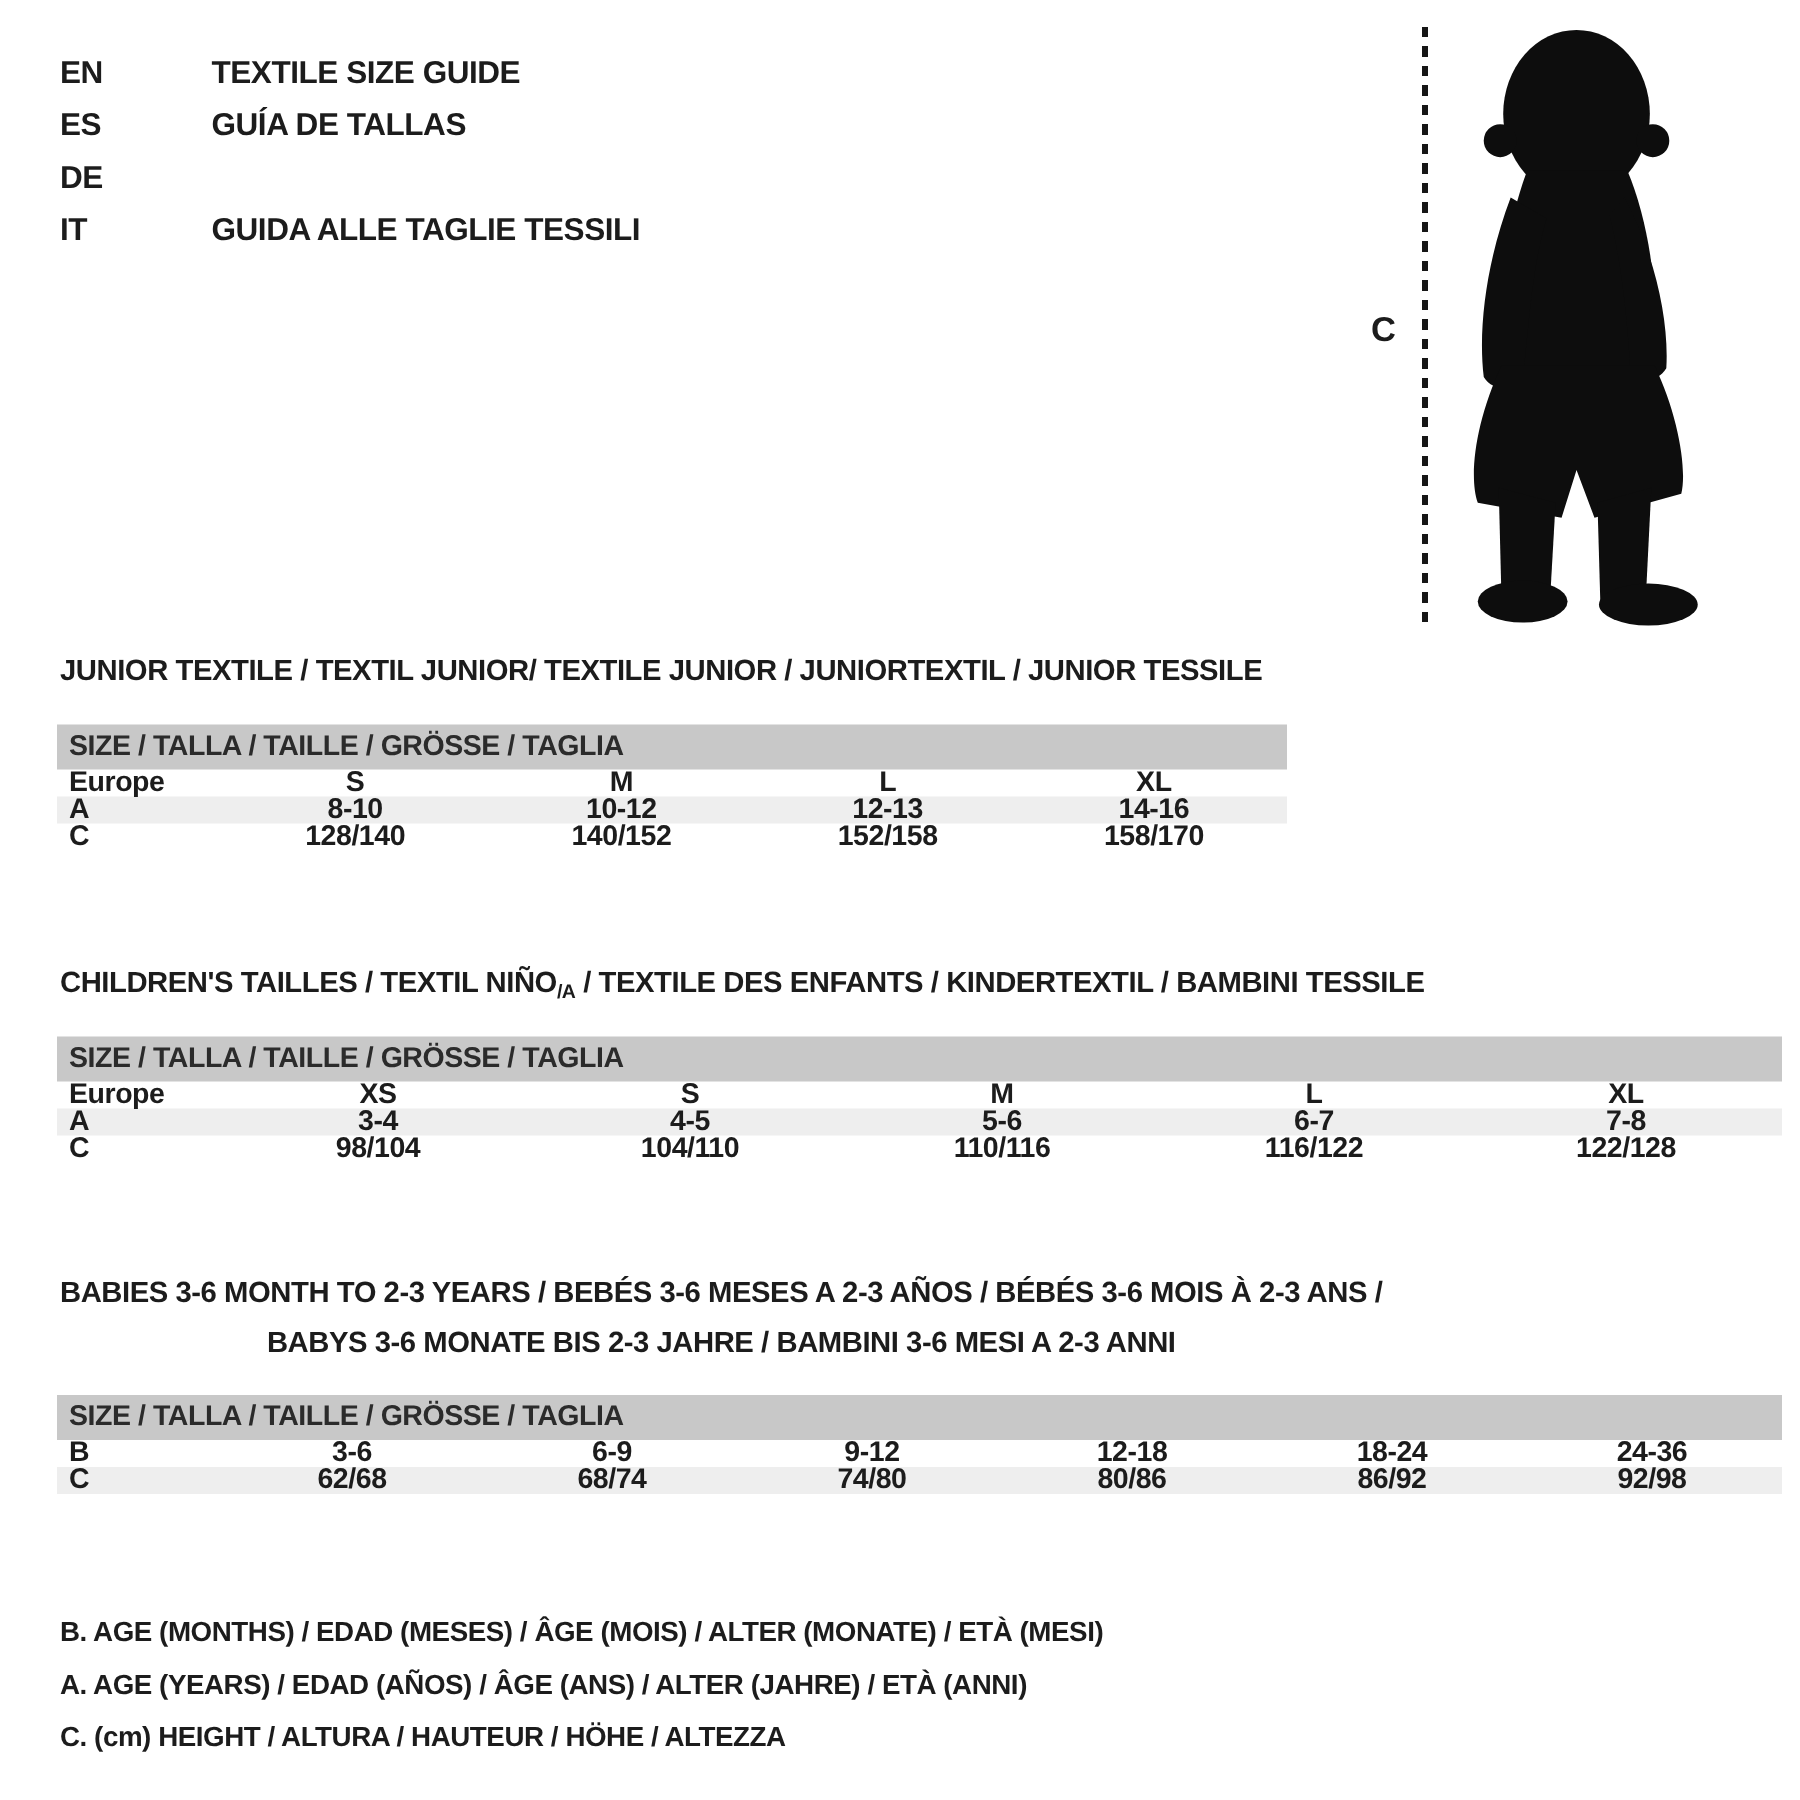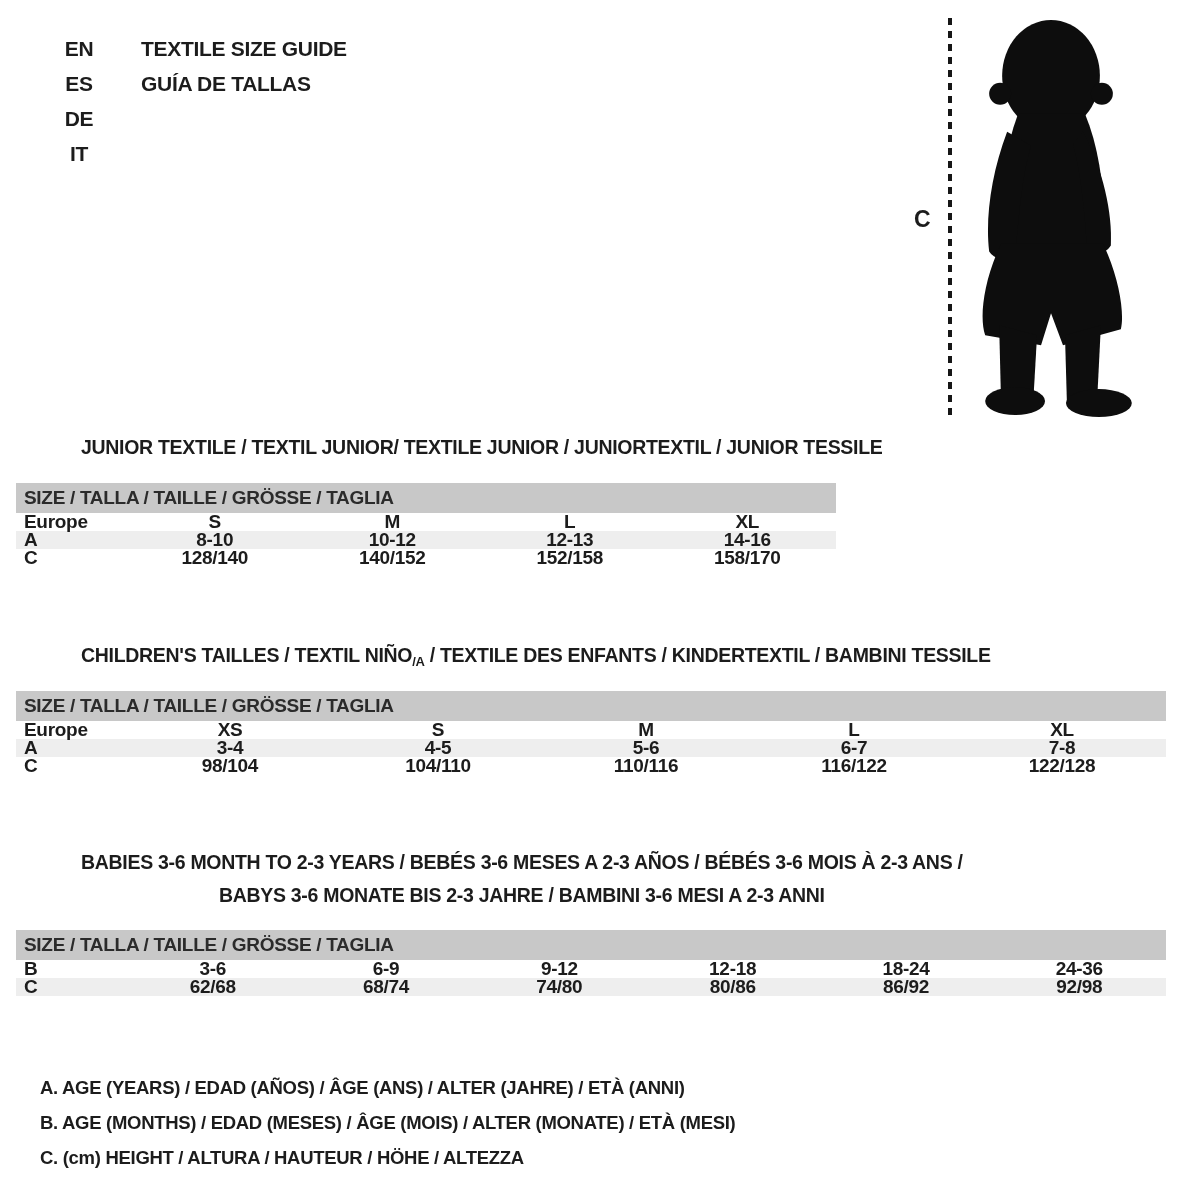--- a/index.html
+++ b/index.html
@@ -7,35 +7,35 @@
     position:relative;
     width:1200px;height:1200px;
     background:#ffffff;
     font-family:"Liberation Sans", sans-serif;
     color:#1c1c1c;
     overflow:hidden;
   }
   
   .lang-list{position:absolute;left:40px;top:31px;}
   .lang-row{display:flex;height:35px;align-items:center;font-size:21px;font-weight:700;letter-spacing:-0.3px;}
-  .lang-code{width:78px;text-align:center;}
+  .lang-code{width:78px;}
   .lang-label{white-space:nowrap;margin-left:23px;}
   
   .figure{position:absolute;left:900px;top:0;width:300px;height:430px;}
   .dash-line{
     position:absolute;left:48px;top:18px;width:4px;height:398px;
     background:repeating-linear-gradient(to bottom,#161616 0 7px,transparent 7px 13px);
   }
   .measure-label{position:absolute;left:14px;top:206px;font-size:23px;font-weight:700;}
   .figure svg{position:absolute;left:68px;top:14px;}
   
-  .section-title{position:absolute;left:40px;font-size:19.5px;font-weight:700;letter-spacing:-0.3px;white-space:nowrap;margin-left:41px;}
+  .section-title{position:absolute;left:40px;font-size:19.5px;font-weight:700;letter-spacing:-0.3px;white-space:nowrap;}
   .title-sub{font-size:13px;vertical-align:-4px;}
   .two-line{line-height:33px;text-align:center;}
-  .size-table{position:absolute;left:16px;}
+  .size-table{position:absolute;left:38px;}
   .w-junior{width:820px;}
   .w-wide{width:1150px;}
   .thead{
     height:30px;line-height:30px;background:#c8c8c8;
     padding-left:8px;font-size:19px;font-weight:700;color:#2b2b2b;letter-spacing:-0.3px;
     box-sizing:border-box;
   }
   .trow{display:flex;align-items:center;height:18px;font-size:19px;font-weight:700;letter-spacing:-0.3px;}
   .trow.shaded{background:#eeeeee;}
   .tlabel{width:110px;padding-left:8px;box-sizing:border-box;text-align:left;}
@@ -56,20 +56,21 @@
     </div>
     <div class="lang-row">
       <span class="lang-code">ES</span>
       <span class="lang-label">GUÍA DE TALLAS</span>
     </div>
     <div class="lang-row">
       <span class="lang-code">DE</span>
     </div>
     <div class="lang-row">
       <span class="lang-code">IT</span>
+      <span class="lang-label">GUIDA ALLE TAGLIE TESSILI</span>
     </div>
   </div>
 
   <div class="figure">
     <div class="dash-line"></div>
     <span class="measure-label">C</span>
     <svg width="180" height="404" viewBox="0 0 170 405" aria-hidden="true">
       <g fill="#0d0d0d">
         <ellipse cx="78" cy="62" rx="49" ry="56"></ellipse>
         <circle cx="27" cy="80" r="11"></circle>
@@ -161,18 +162,18 @@
       <span class="tcell">62/68</span>
       <span class="tcell">68/74</span>
       <span class="tcell">74/80</span>
       <span class="tcell">80/86</span>
       <span class="tcell">86/92</span>
       <span class="tcell">92/98</span>
     </div>
   </div>
 
   <div class="legend">
+    <div>B. AGE (MONTHS) / EDAD (MESES) / ÂGE (MOIS) / ALTER (MONATE) / ETÀ (MESI)</div>
     <div>A. AGE (YEARS) / EDAD (AÑOS) / ÂGE (ANS) / ALTER (JAHRE) / ETÀ (ANNI)</div>
-    <div>B. AGE (MONTHS) / EDAD (MESES) / ÂGE (MOIS) / ALTER (MONATE) / ETÀ (MESI)</div>
     <div>C. (cm) HEIGHT / ALTURA / HAUTEUR / HÖHE / ALTEZZA</div>
   </div>
 
 </div>
 
 </body></html>

